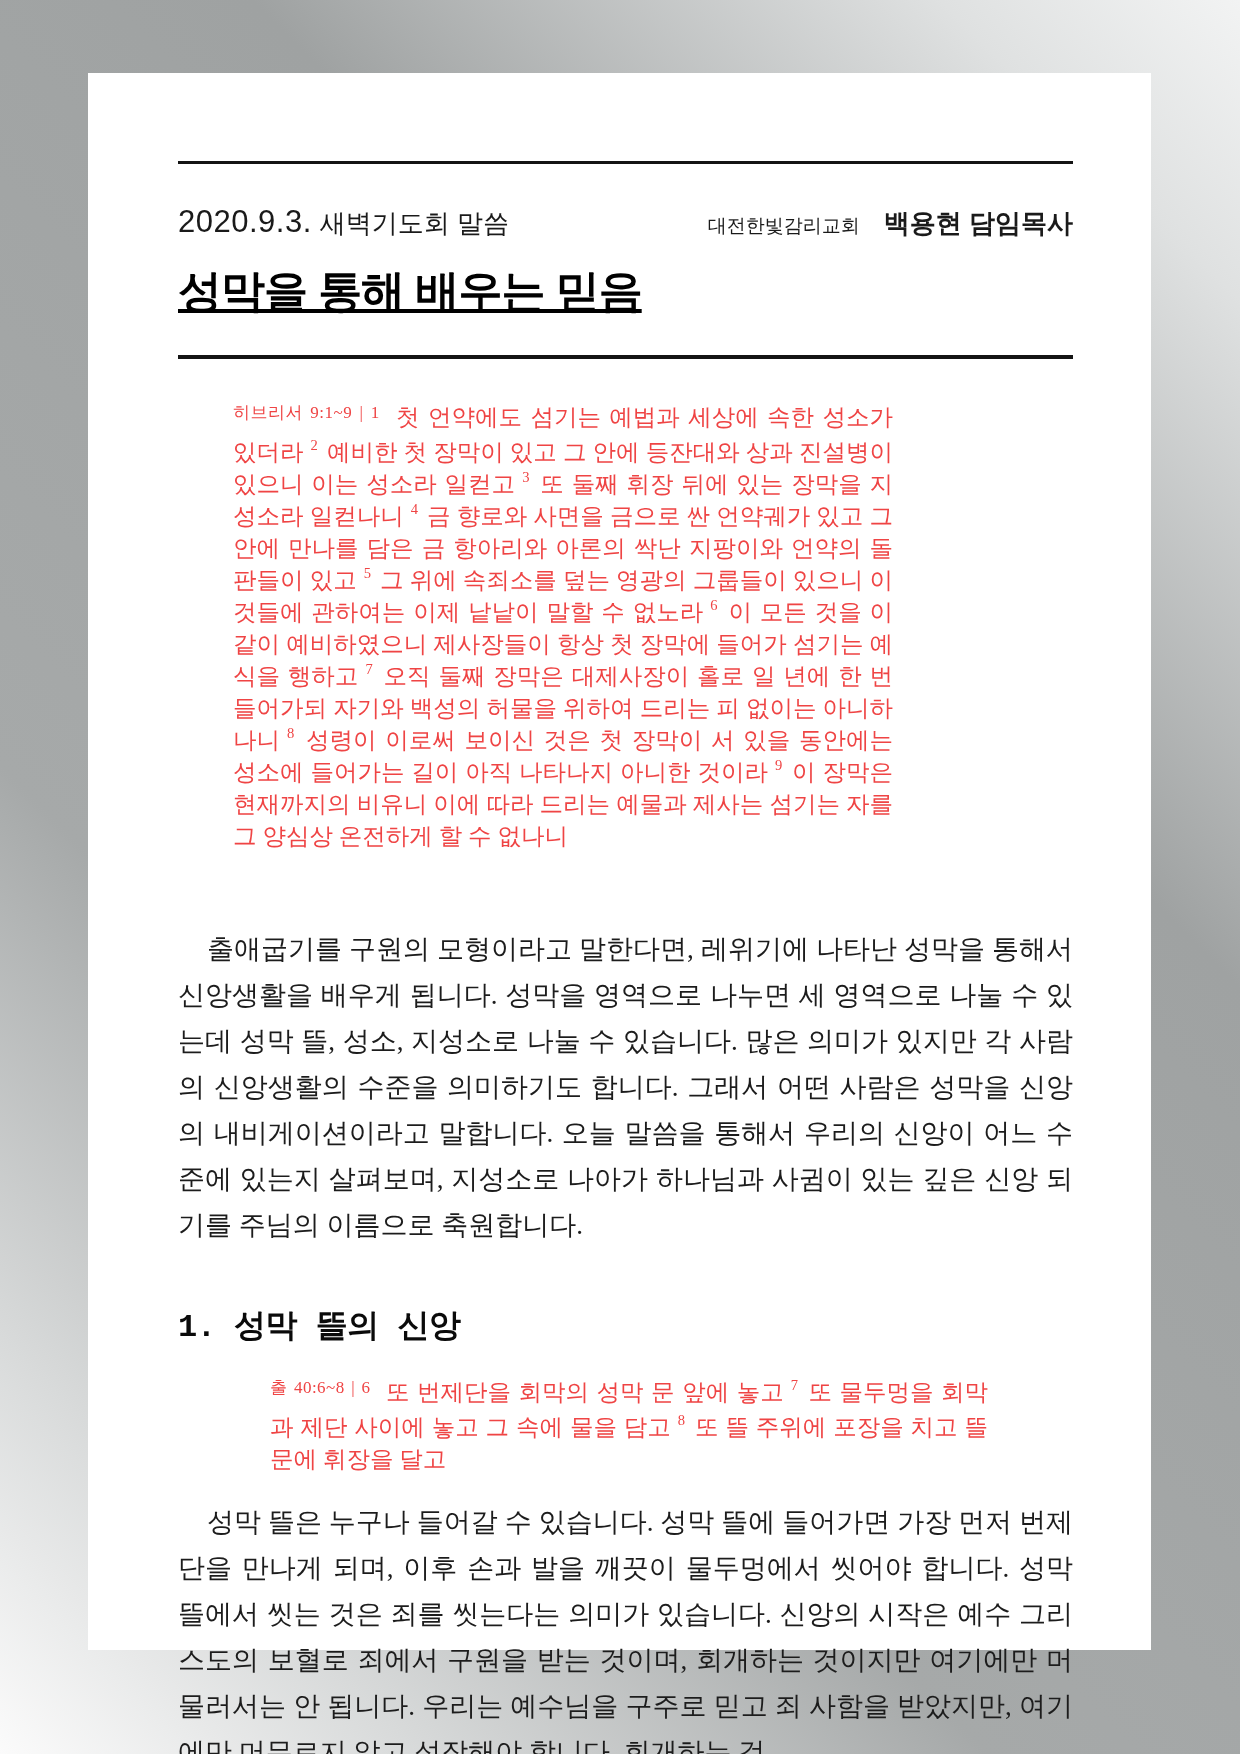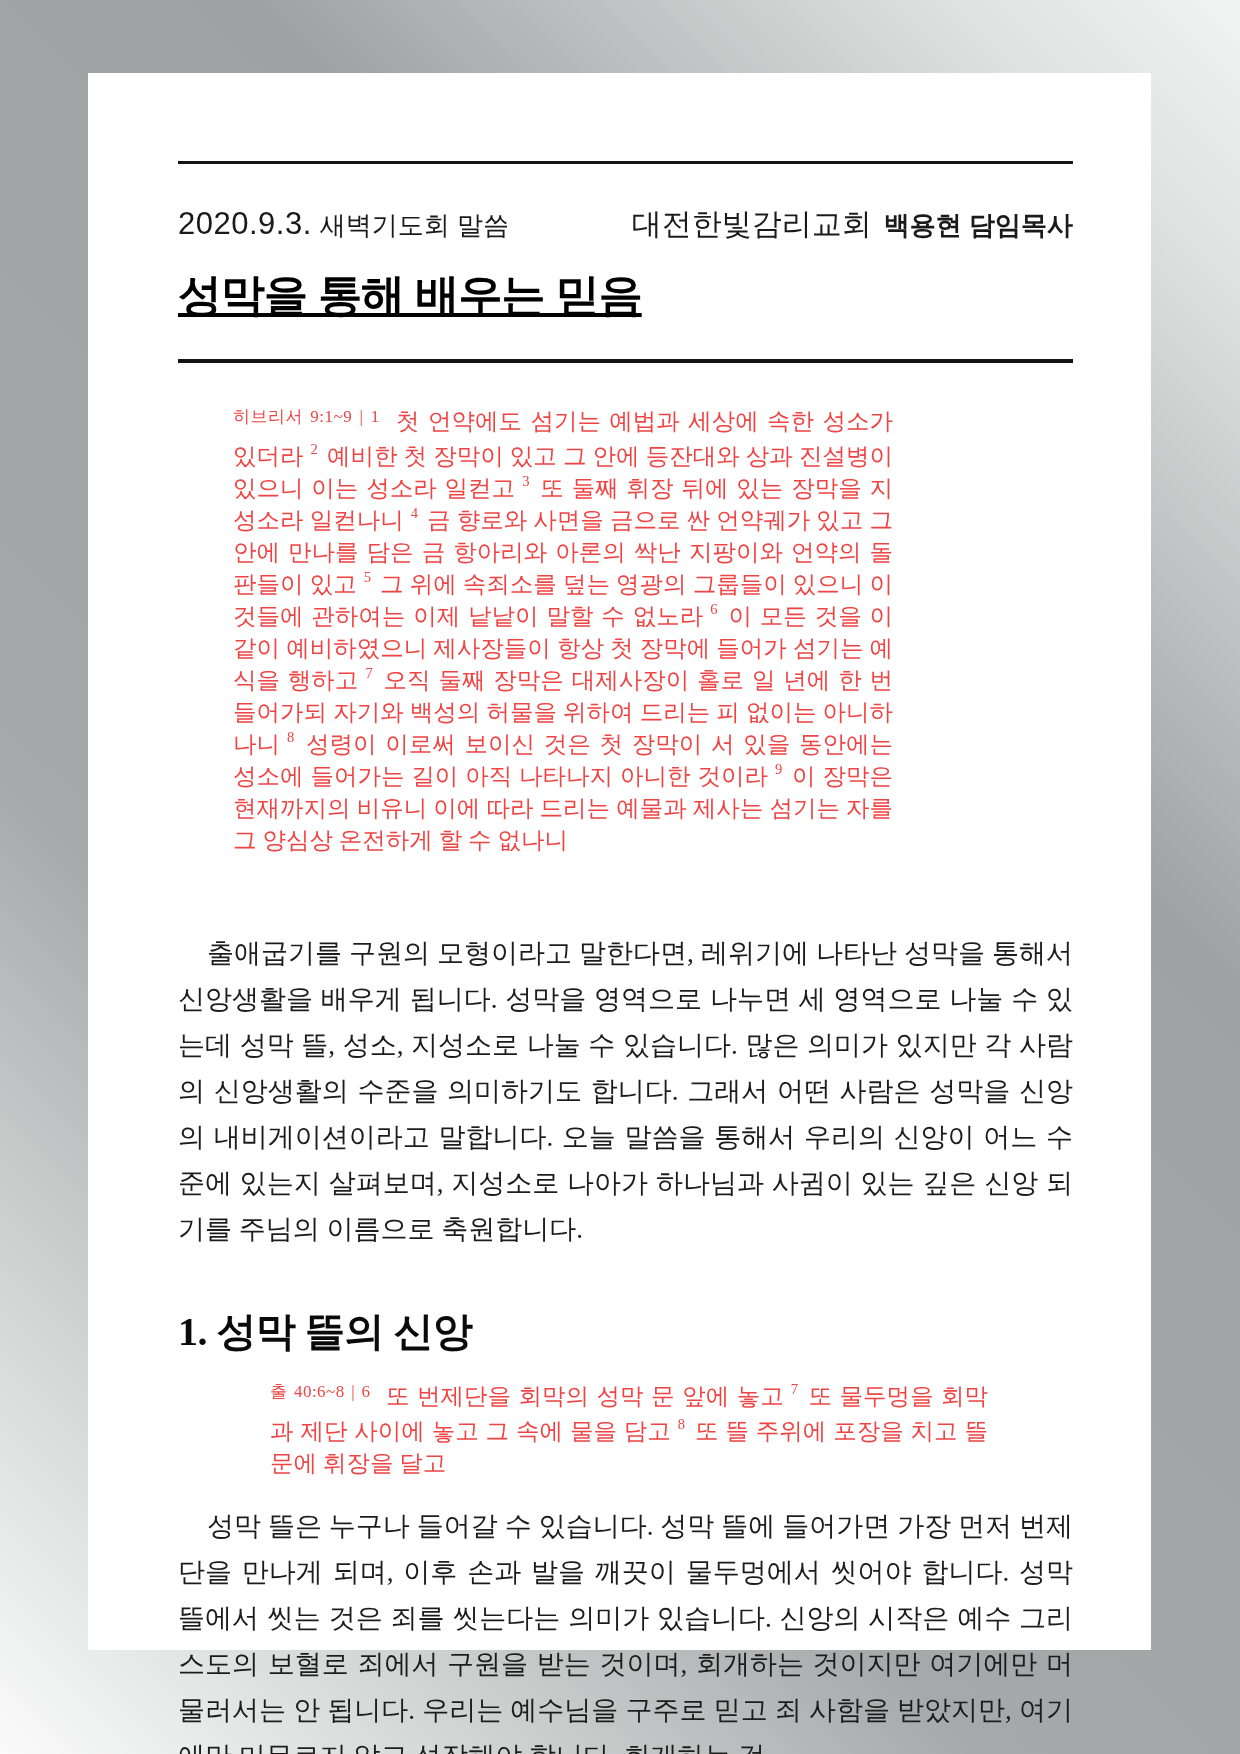--- a/index.html
+++ b/index.html
@@ -43,22 +43,22 @@
     margin-top: 40px;
     display: flex;
     justify-content: space-between;
     align-items: baseline;
     font-family: "Liberation Sans", sans-serif;
     color: #1a1a1a;
     white-space: nowrap;
   }
   .date { font-size: 31px; font-weight: 400; letter-spacing: 0.5px; }
   .event { font-size: 26px; font-weight: 500; margin-left: 8px; }
-  .church { font-size: 30px; font-weight: 400; }
-  .pastor { font-size: 26px; font-weight: 600; margin-left: 12px; text-align: right; }
+  .church { font-size: 19px; font-weight: 400; }
+  .pastor { font-size: 26px; font-weight: 600; margin-left: 24px; text-align: right; }
 
   .title {
     margin: 26px 0 0 0;
     font-family: "Liberation Sans", sans-serif;
     font-size: 44px;
     font-weight: 800;
     letter-spacing: -1px;
     line-height: 48px;
     color: #000000;
     text-decoration: underline;
@@ -101,22 +101,22 @@
     text-align: justify;
     text-indent: 29px;
     color: #1c1c1c;
     margin: 0;
   }
   .para-1 { margin-top: 74px; }
   .para-2 { margin-top: 24px; }
 
   .section-heading {
     margin: 60px 0 0 0;
-    font-family: Liberation Serif, serif;
-    font-size: 40px;
+    font-family: Liberation Mono, monospace;
+    font-size: 32px;
     font-weight: 700;
     letter-spacing: -0.5px;
     line-height: 40px;
     color: #0a0a0a;
   }
 </style>
 </head>
 <body>
 
 <div class="backdrop">

